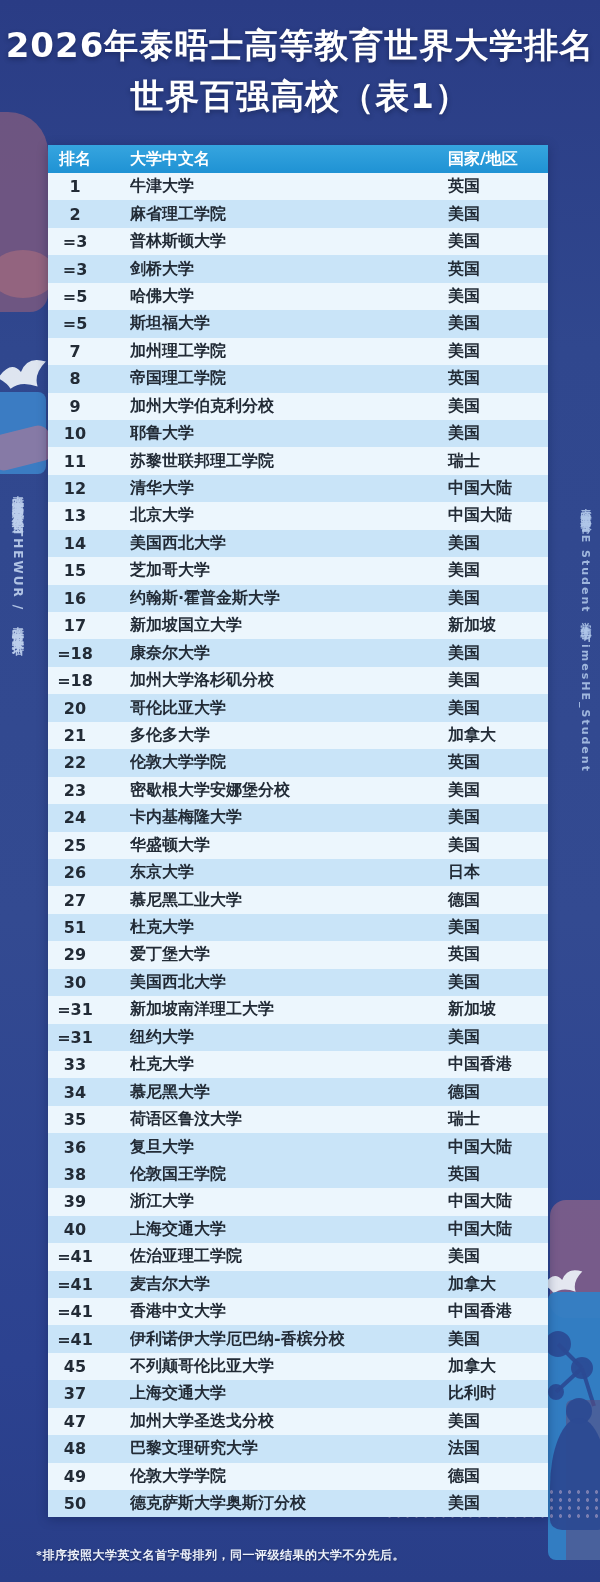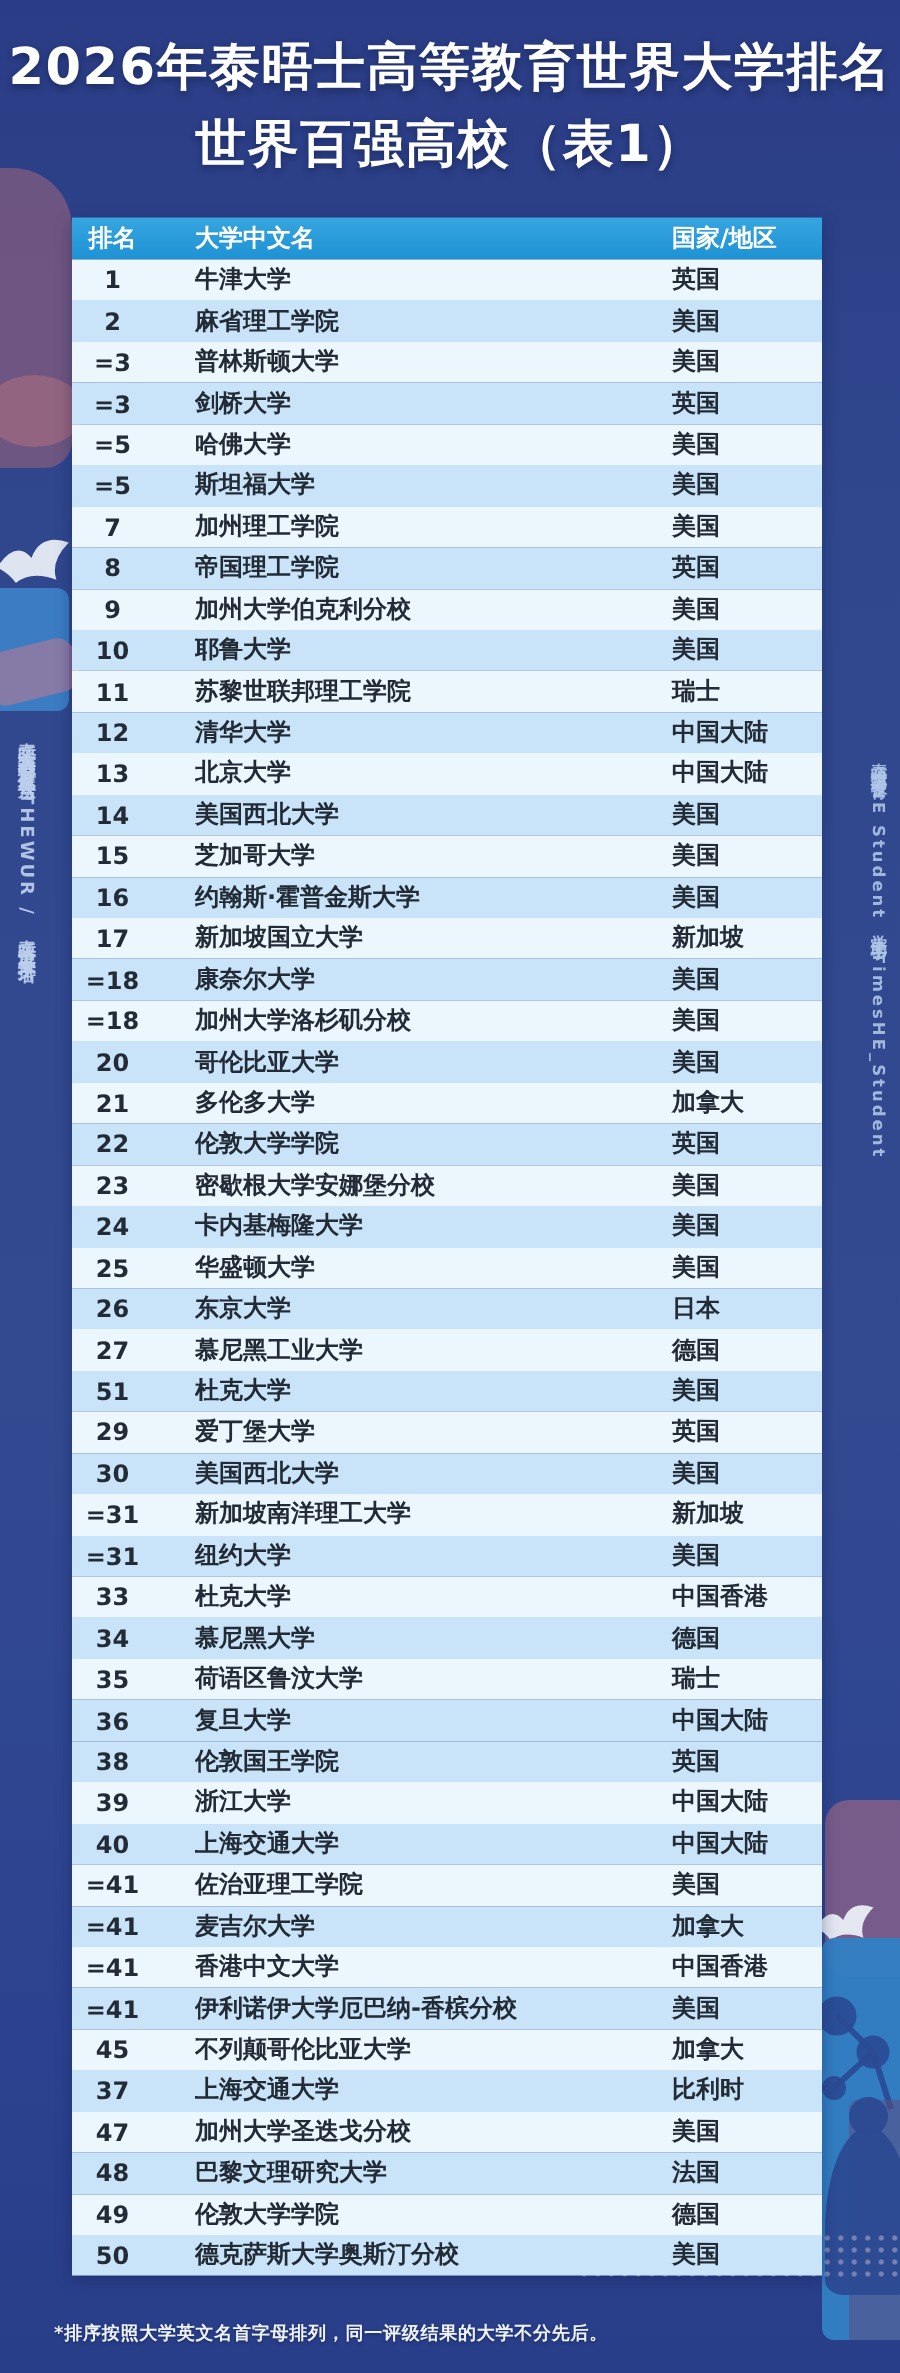--- a/index.html
+++ b/index.html
@@ -50,21 +50,21 @@
   .cell-country{width:100px;flex:none;white-space:nowrap;}
 
   
   .vtext{position:absolute;z-index:2;writing-mode:vertical-rl;color:rgba(188,206,236,.92);
          letter-spacing:2px;font-weight:600;}
   .vtext.left{left:9px;top:486px;font-size:12px;}
   .vtext.right{right:8px;top:500px;font-size:11px;color:rgba(175,198,232,.88);}
 
   
   .footnote{position:absolute;z-index:3;left:36px;top:1547px;font-size:12px;font-weight:bold;
-            color:#eef2fa;letter-spacing:.5px;text-shadow:0 1px 2px rgba(10,20,50,.5);}
+            color:#eef2fa;letter-spacing:.5px;text-shadow:0 1px 2px rgba(10,20,50,.5);font-family:Liberation Serif, serif;}
 </style>
 </head>
 <body>
 
 <div class="page">
 
   <div class="decor d-tl-building"></div>
   <div class="decor d-tl-roof"></div>
   <svg class="decor d-left-bird" viewBox="0 0 50 40">
     <path class="bird" d="M2 26 Q14 8 24 20 Q30 4 48 10 Q36 22 40 34 Q24 28 14 36 Q10 30 2 26 Z"></path>

